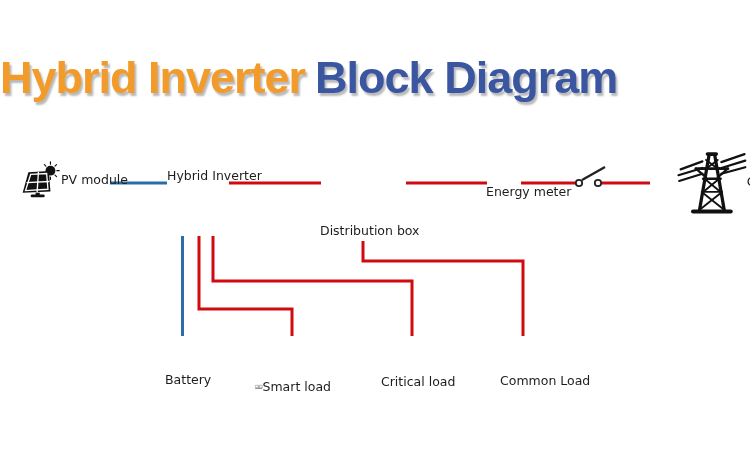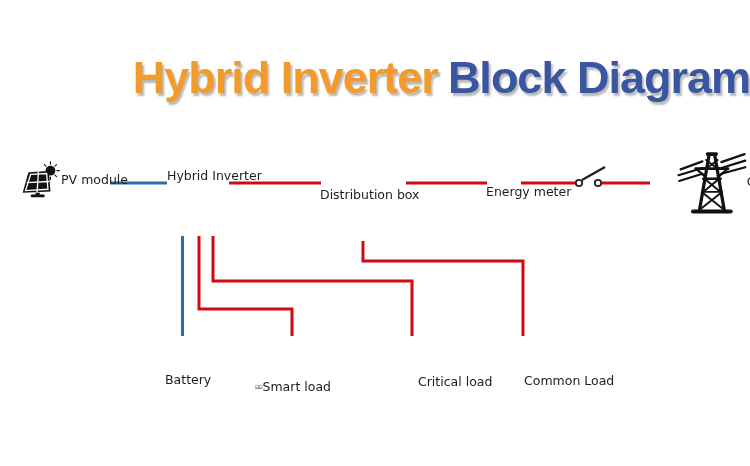--- a/index.html
+++ b/index.html
@@ -2,21 +2,21 @@
 <html><head>
 <meta charset="utf-8">
 <style>
   html,body{margin:0;padding:0;background:#ffffff;}
   #canvas{
     position:relative;width:750px;height:466px;background:#ffffff;
     overflow:hidden;font-family:"DejaVu Sans","Liberation Sans",sans-serif;
   }
   
   .title{
-    position:absolute;top:22px;left:0;width:750px;text-align:right;
+    position:absolute;top:22px;left:0;width:750px;text-align:left;
     font-family:"Liberation Sans","DejaVu Sans",sans-serif;
     font-weight:bold;font-size:45px;letter-spacing:-1px;white-space:nowrap;
     text-shadow:2px 3px 2px rgba(100,100,100,0.45);
   }
   .title .p2{margin-left:10px;}
   
   .node{
     position:absolute;display:flex;
     align-items:center;justify-content:space-between;
   }
@@ -99,21 +99,21 @@
         <circle cx="26" cy="99" r="2.6" stroke-width="1.1"></circle>
         <circle cx="34" cy="99" r="2.6" stroke-width="1.1"></circle>
         <circle cx="42" cy="99" r="2.6" stroke-width="1.1"></circle>
         <circle cx="50" cy="99" r="2.6" stroke-width="1.1"></circle>
         <path d="M40,102 v6" stroke="#888" stroke-width="1.6"></path>
       </g>
     </svg>
     <div class="label">Hybrid Inverter</div>
   </div>
 
-  <div class="node" style="left:320px;top:150px;width:88px;height:88px;">
+  <div class="node" style="left:320px;top:150px;width:88px;height:88px;align-items:flex-end;">
     <svg class="icon" width="88" height="66" viewBox="0 0 88 66">
       <rect x="0" y="0" width="88" height="5" fill="#111"></rect>
       <rect x="0" y="59" width="88" height="6" fill="#111"></rect>
       <rect x="5" y="5" width="78" height="54" fill="#fff" stroke="#111" stroke-width="2.6"></rect>
       <line x1="45" y1="5" x2="45" y2="59" stroke="#111" stroke-width="2.2"></line>
       <path d="M29,13 L17,34 h7 L17,51 L35,27 h-7 L38,13 Z" fill="none" stroke="#111" stroke-width="2.2" stroke-linejoin="round"></path>
       <rect x="52" y="13" width="24" height="37" fill="none" stroke="#111" stroke-width="2.4"></rect>
       <rect x="56" y="26" width="5" height="11" fill="none" stroke="#111" stroke-width="1.8"></rect>
     </svg>
     <div class="label">Distribution box</div>
@@ -189,30 +189,30 @@
       <rect x="2" y="3" width="72" height="31" rx="7" fill="#fff" stroke="#111" stroke-width="3"></rect>
       <line x1="4" y1="26" x2="72" y2="26" stroke="#111" stroke-width="2"></line>
       <rect x="5" y="29" width="66" height="4.5" rx="2" fill="#111"></rect>
       <rect x="29" y="12" width="18" height="11" rx="1.5" fill="none" stroke="#111" stroke-width="2"></rect>
       <line x1="32.5" y1="16.5" x2="43.5" y2="16.5" stroke="#111" stroke-width="1.4"></line>
       <line x1="33.5" y1="19.5" x2="42.5" y2="19.5" stroke="#111" stroke-width="1.2"></line>
     </svg>
     <div class="label">Smart load</div>
   </div>
 
-  <div class="node" style="left:381px;top:340px;width:62px;height:82px;gap:37px;">
+  <div class="node" style="left:381px;top:340px;width:62px;height:82px;">
     <svg class="icon" width="62" height="64" viewBox="0 0 62 64">
       <rect x="3" y="3" width="56" height="42" rx="6" fill="#fff" stroke="#111" stroke-width="5"></rect>
       <path d="M25,45 h12 l6,10 h-24 Z" fill="#111"></path>
       <rect x="13" y="55" width="36" height="7" rx="2.5" fill="#111"></rect>
     </svg>
     <div class="label">Critical load</div>
   </div>
 
-  <div class="node" style="left:504px;top:339px;width:98px;height:83px;gap:20px;">
+  <div class="node" style="left:480px;top:339px;width:98px;height:83px;gap:20px;">
     <svg class="icon" width="98" height="64" viewBox="0 0 98 64">
       <g fill="#fff" stroke="#111" stroke-width="3" stroke-linejoin="round">
         <rect x="5" y="32" width="9" height="29" stroke-width="2.5"></rect>
         <path d="M21,22 V8 H33 V16"></path>
         <path d="M13,34 V61 H42 V34"></path>
         <path d="M8,36 L36,14 L62,35" fill="none"></path>
         <path d="M42,33 V61 H90 V33"></path>
         <path d="M34,38 L66,7 L96,37" fill="#fff"></path>
         <rect x="67" y="25" width="18" height="18" stroke-width="3"></rect>
         <rect x="21" y="41" width="14" height="14" stroke-width="2.6"></rect>

